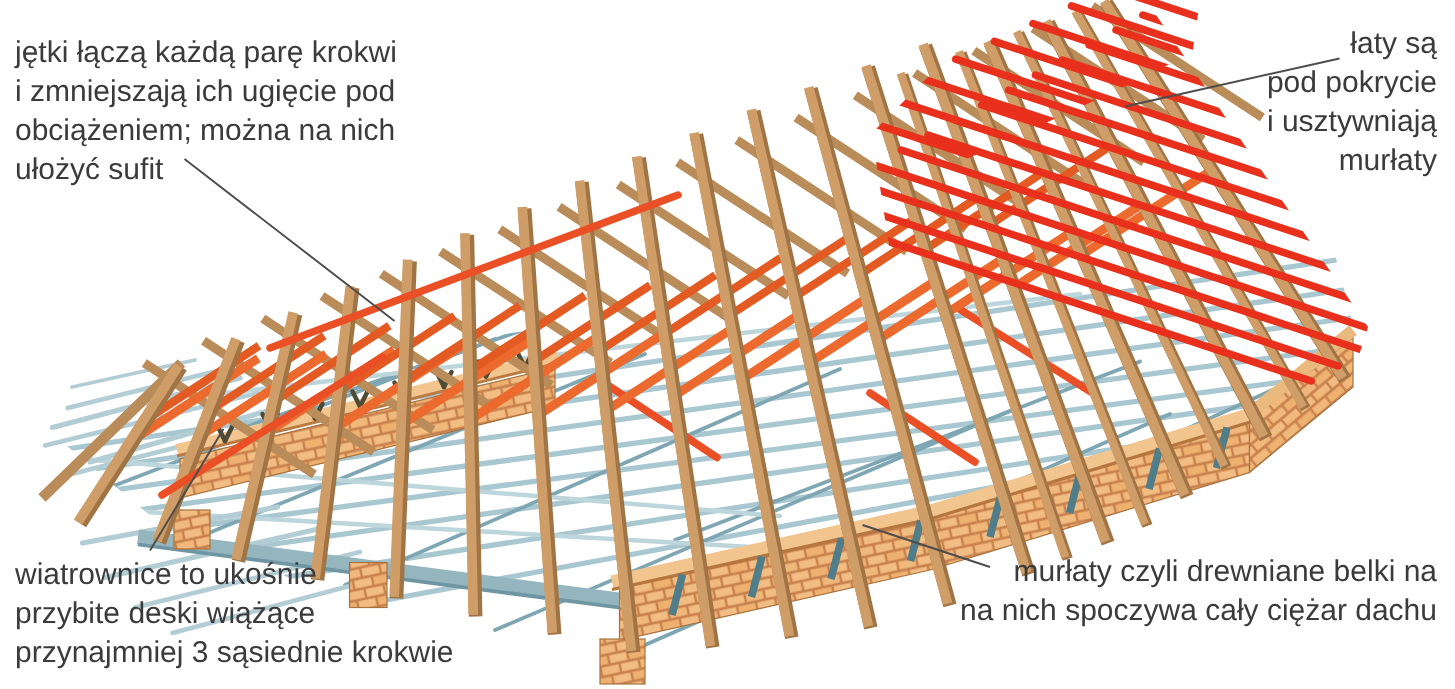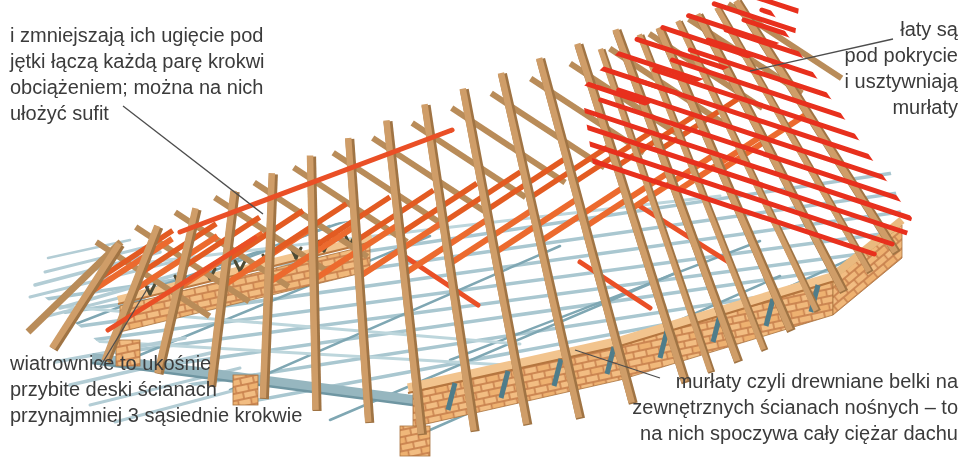--- a/index.html
+++ b/index.html
@@ -289,38 +289,37 @@
 
   <g stroke="#4d4d4d" stroke-width="1.3">
     <line x1="123" y1="106" x2="263" y2="214"></line>
     <line x1="893" y1="39" x2="750" y2="71"></line>
     <line x1="100" y1="367" x2="149" y2="286"></line>
     <line x1="660" y1="378" x2="575" y2="350"></line>
   </g>
 </svg>
 
 <div class="callout" style="left:10px;top:22px">
+  <div>jętki łączą każdą parę krokwi</div>
   <div>i zmniejszają ich ugięcie pod</div>
-  <div>jętki łączą każdą parę krokwi</div>
   <div>obciążeniem; można na nich</div>
   <div>ułożyć sufit</div>
 </div>
 
 <div class="callout right" style="right:12px;top:16px">
   <div>łaty są</div>
   <div>pod pokrycie</div>
   <div>i usztywniają</div>
   <div>murłaty</div>
 </div>
 
-<div class="callout" style="left:10px;top:350px">
+<div class="callout" style="left:10px;top:370px">
   <div>wiatrownice to ukośnie</div>
-  <div>przybite deski ścianach</div>
+  <div>przybite deski wiążące</div>
   <div>przynajmniej 3 sąsiednie krokwie</div>
 </div>
 
 <div class="callout right" style="right:12px;top:368px">
   <div>murłaty czyli drewniane belki na</div>
-  <div>zewnętrznych ścianach nośnych – to</div>
   <div>na nich spoczywa cały ciężar dachu</div>
 </div>
 
 </div>
 
 </body></html>

